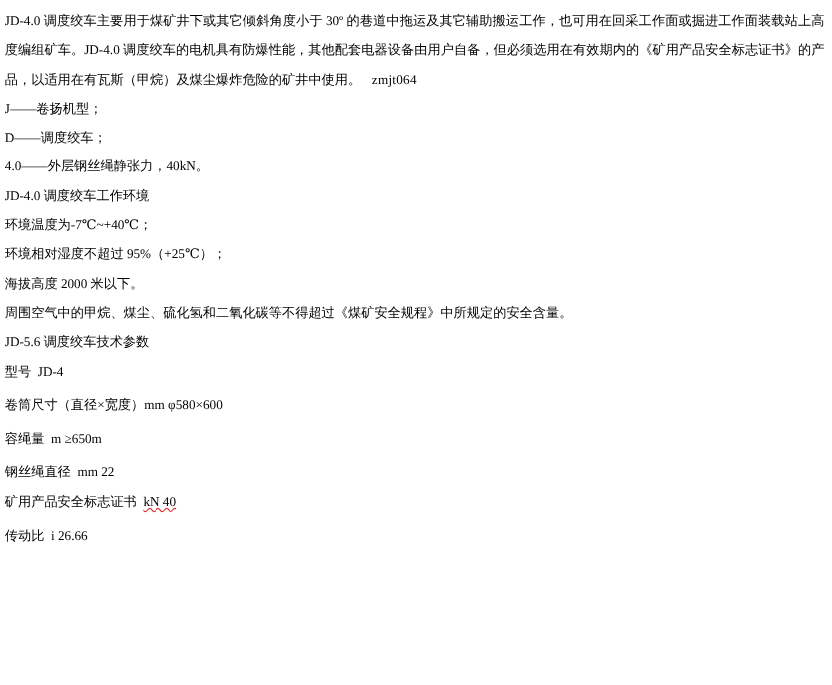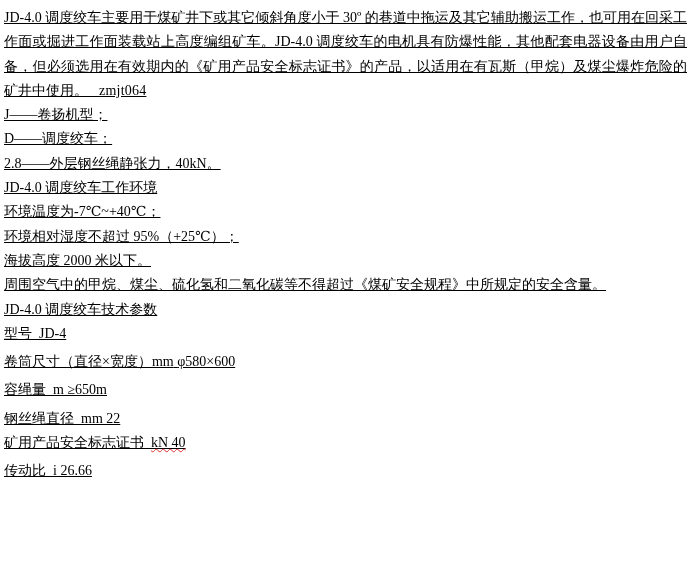--- a/index.html
+++ b/index.html
@@ -19,27 +19,26 @@
     width: 693px;
     height: 571px;
     padding: 0;
     box-sizing: border-box;
   }
   .doc-body {
     padding: 6px 6px 0 4px;
   }
   p.para {
     margin: 0 0 0 0;
-    font-size: 14px;
+    font-size: 11px;
     line-height: 24.3px;
     text-align: justify;
     text-justify: inter-ideograph;
     letter-spacing: 0px;
     white-space: pre-wrap;
-    text-decoration: underline;
   }
   .spacer-sm {
     height: 4px;
   }
   .tail-code {
     letter-spacing: 0.2px;
   }
   .underline-red {
     text-decoration: underline;
     text-decoration-color: #e03030;
@@ -50,29 +49,29 @@
 </head>
 <body>
 
 <div class="page">
   <div class="doc-body">
 
     <p class="para"><span>JD-4.0 调度绞车主要用于煤矿井下或其它倾斜角度小于 30º 的巷道中拖运及其它辅助搬运工作，也可用在回采工作面或掘进工作面装载站上高度编组矿车。JD-4.0 调度绞车的电机具有防爆性能，其他配套电器设备由用户自备，但必须选用在有效期内的《矿用产品安全标志证书》的产品，以适用在有瓦斯（甲烷）及煤尘爆炸危险的矿井中使用。</span><span class="tail-code">&nbsp;&nbsp;&nbsp;<span>zmjt064</span></span></p>
 
     <p class="para">J——卷扬机型；</p>
     <p class="para">D——调度绞车；</p>
-    <p class="para">2.8——外层钢丝绳静张力，40kN。</p>
+    <p class="para">4.0——外层钢丝绳静张力，40kN。</p>
 
     <p class="para">JD-4.0 调度绞车工作环境</p>
     <p class="para">环境温度为-7℃~+40℃；</p>
     <p class="para">环境相对湿度不超过 95%（+25℃）；</p>
     <p class="para">海拔高度 2000 米以下。</p>
     <p class="para">周围空气中的甲烷、煤尘、硫化氢和二氧化碳等不得超过《煤矿安全规程》中所规定的安全含量。</p>
 
-    <p class="para">JD-4.0 调度绞车技术参数</p>
+    <p class="para">JD-5.6 调度绞车技术参数</p>
 
     <p class="para"><span>型号</span>&nbsp;&nbsp;<span>JD-4</span></p>
     <div class="spacer-sm"></div>
     <p class="para"><span>卷筒尺寸（直径×宽度）mm</span>&nbsp;<span>φ580×600</span></p>
     <div class="spacer-sm"></div>
     <p class="para"><span>容绳量</span>&nbsp;&nbsp;<span>m ≥650m</span></p>
     <div class="spacer-sm"></div>
     <p class="para"><span>钢丝绳直径</span>&nbsp;&nbsp;<span>mm 22</span></p>
     <p class="para"><span>矿用产品安全标志证书</span>&nbsp;&nbsp;<span class="underline-red">kN 40</span></p>
     <div class="spacer-sm"></div>

